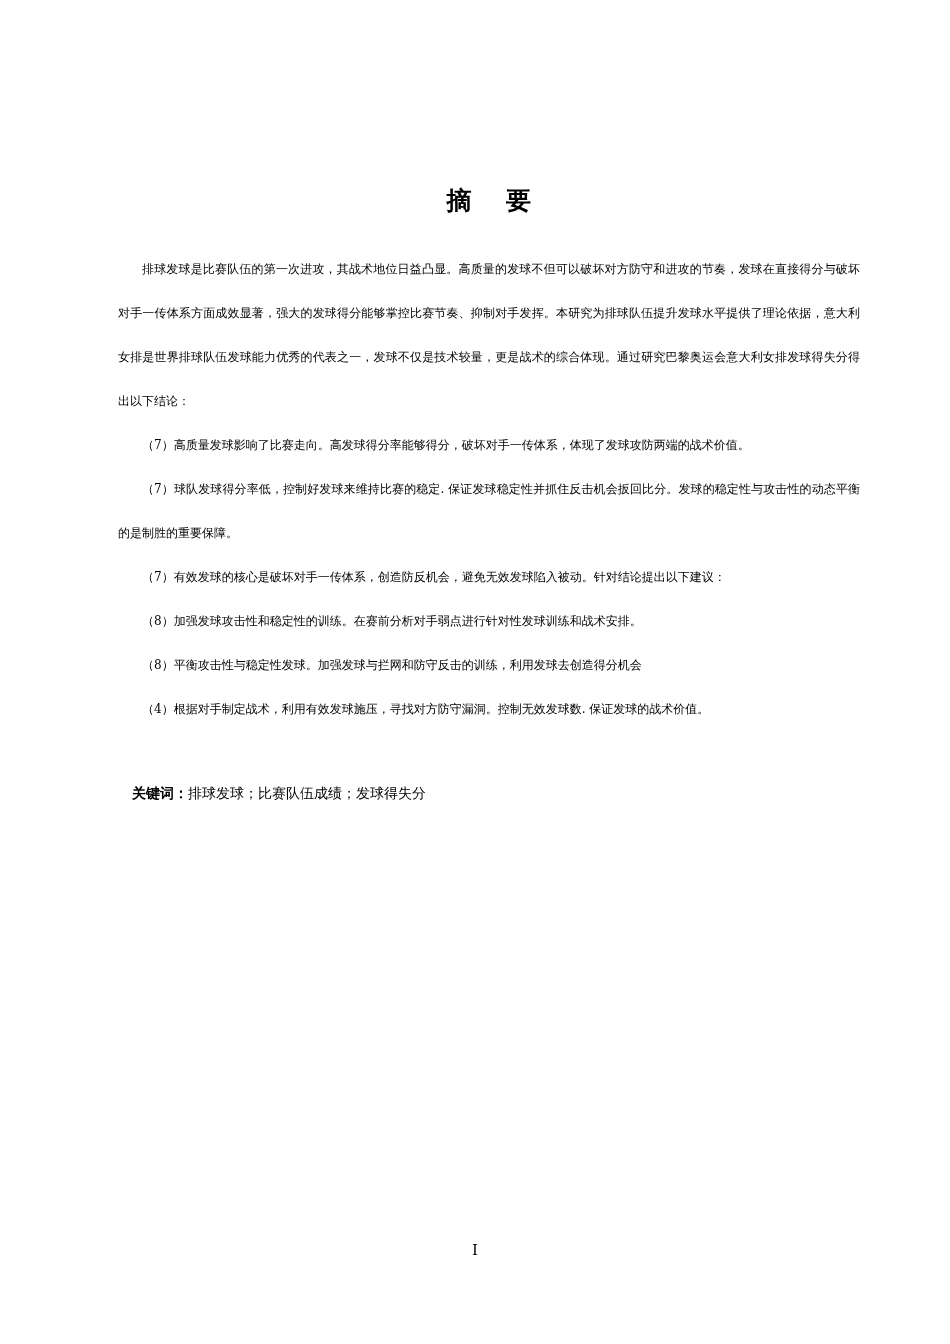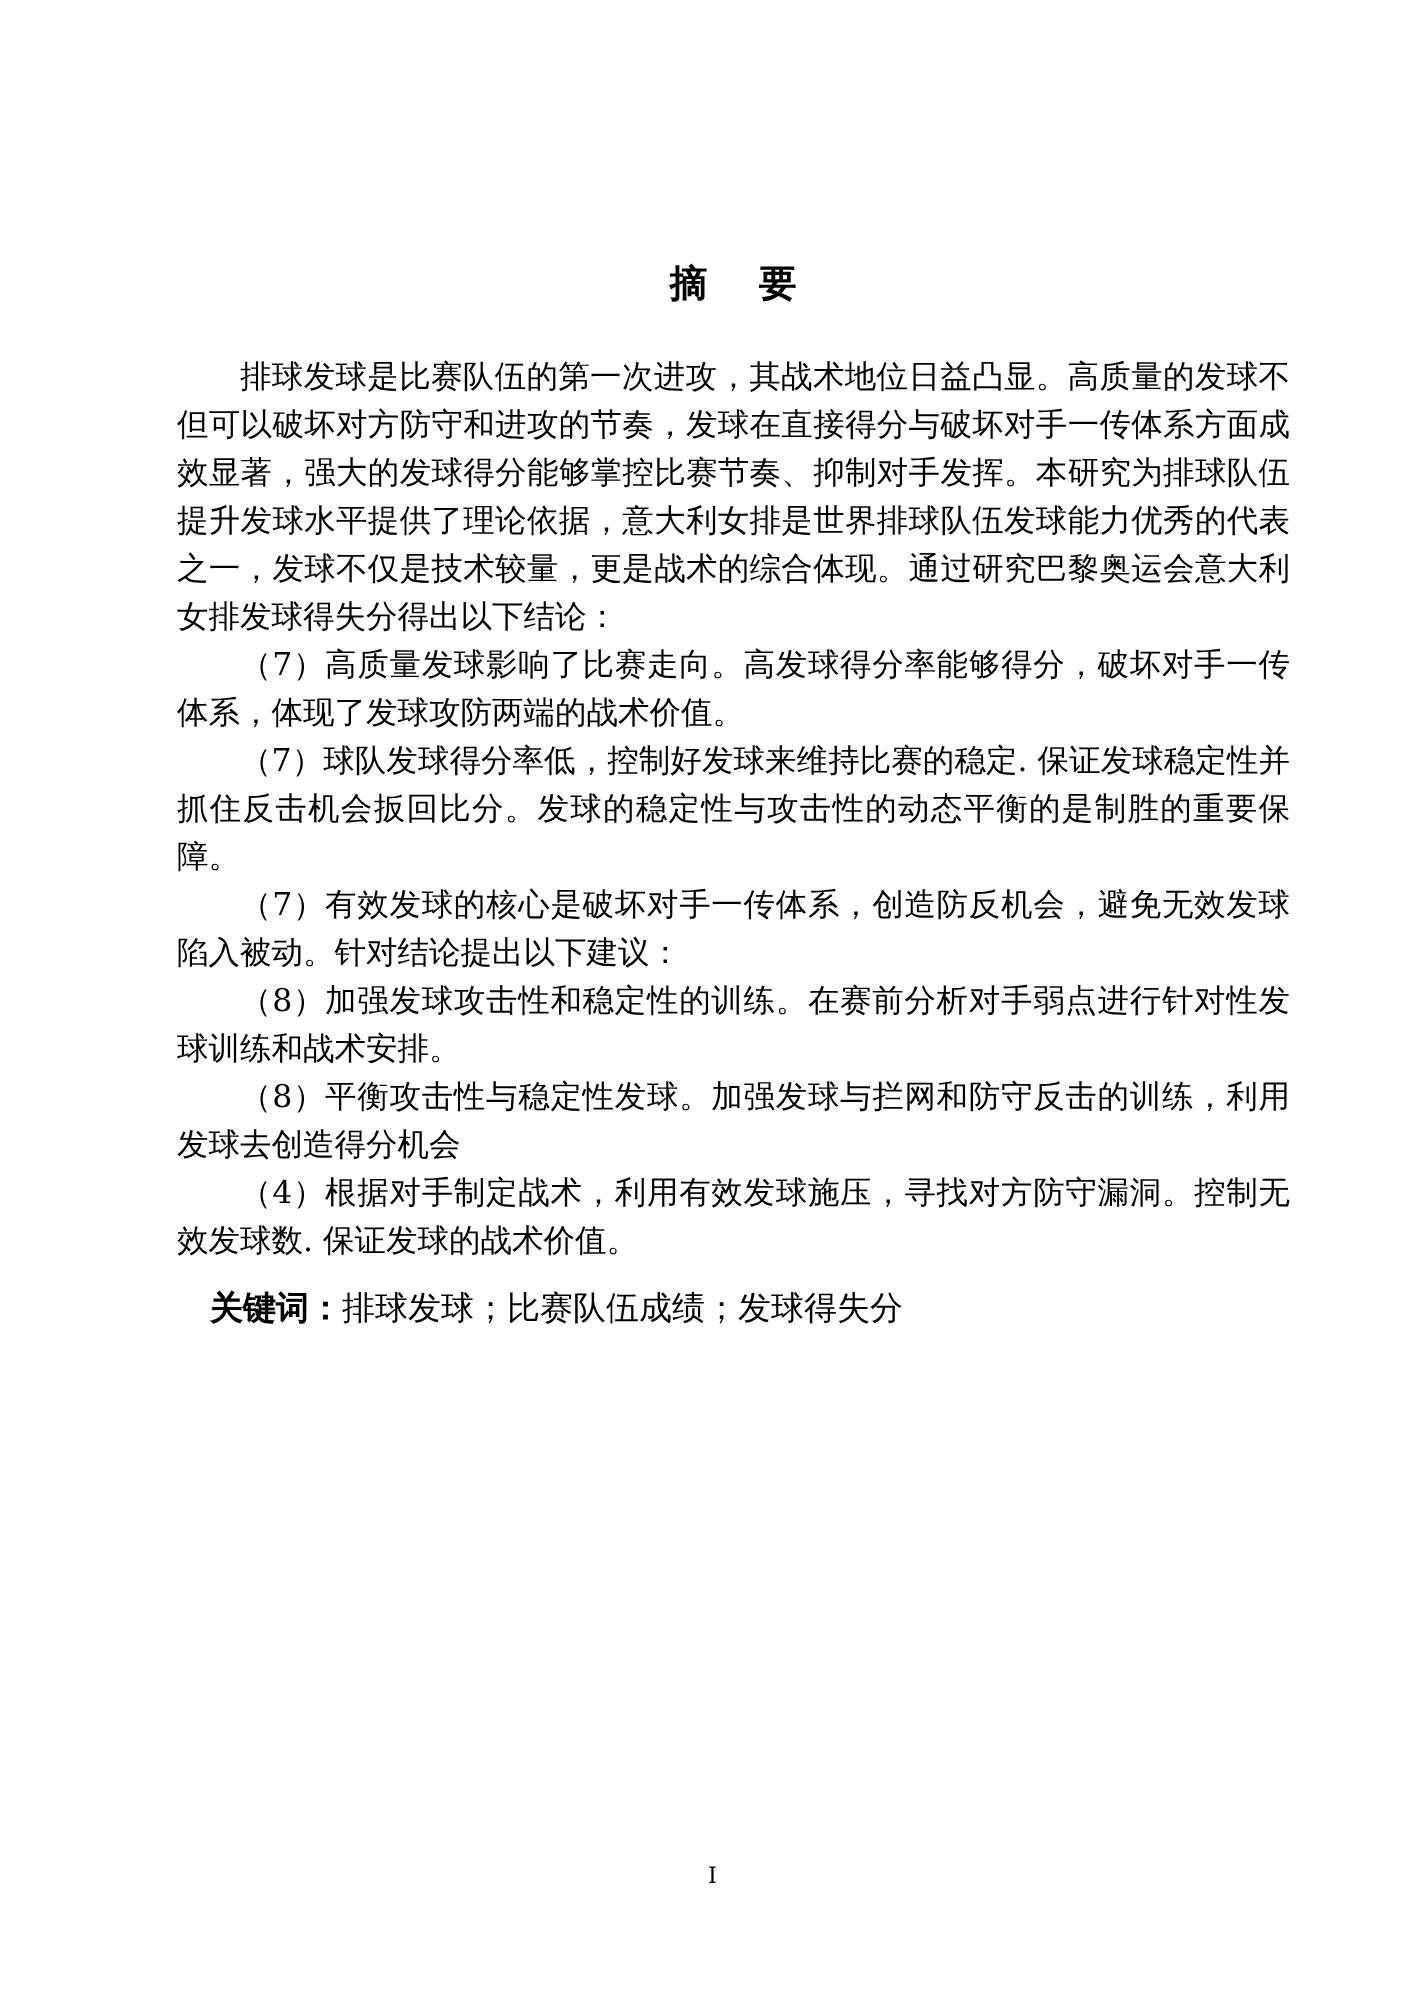--- a/index.html
+++ b/index.html
@@ -18,50 +18,50 @@
   .page {
     position: relative;
     width: 950px;
     height: 1344px;
     box-sizing: border-box;
     padding: 0;
   }
   .content {
     position: absolute;
     left: 118px;
-    top: 4px;
+    top: 16px;
     width: 742px;
   }
   .doc-title {
     margin-top: 168px;
     text-align: center;
     font-size: 25px;
     font-weight: bold;
     letter-spacing: 0.02em;
     font-family: "DejaVu Sans", "Liberation Sans", sans-serif;
   }
   .doc-title .spaced {
     display: inline-block;
     width: 34px;
   }
   .body-block {
     margin-top: 30px;
   }
   p.para {
     margin: 0;
-    font-size: 21px;
-    line-height: 32px;
+    font-size: 12px;
+    line-height: 44px;
     text-align: justify;
     text-justify: inter-ideograph;
     text-indent: 2em;
     font-family: "DejaVu Serif", "Liberation Serif", serif;
   }
   .keywords {
-    margin-top: 14px;
-    font-size: 22px;
+    margin-top: 47px;
+    font-size: 14px;
     line-height: 31.5px;
     text-indent: 1em;
   }
   .keywords .kw-label {
     font-weight: bold;
     font-family: "DejaVu Sans", "Liberation Sans", sans-serif;
   }
   .page-number {
     position: absolute;
     left: 0;

